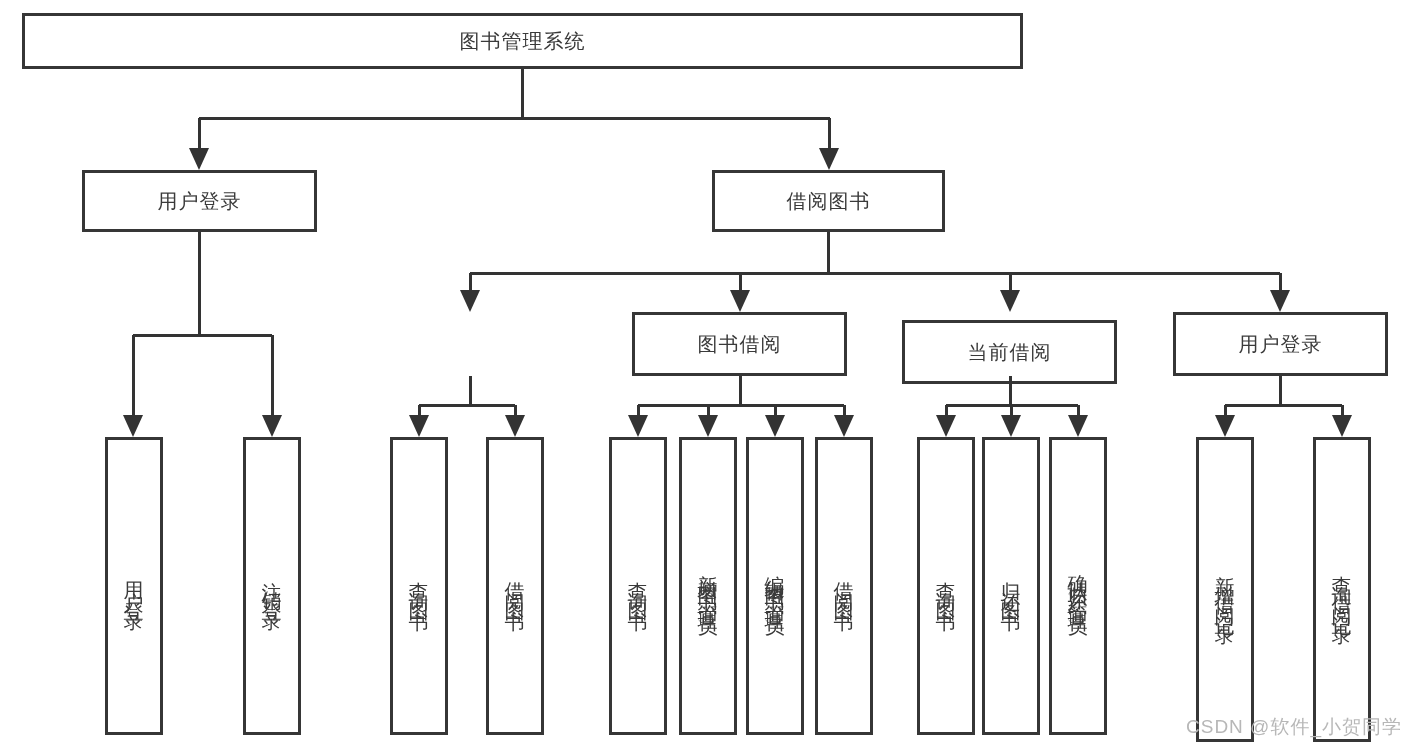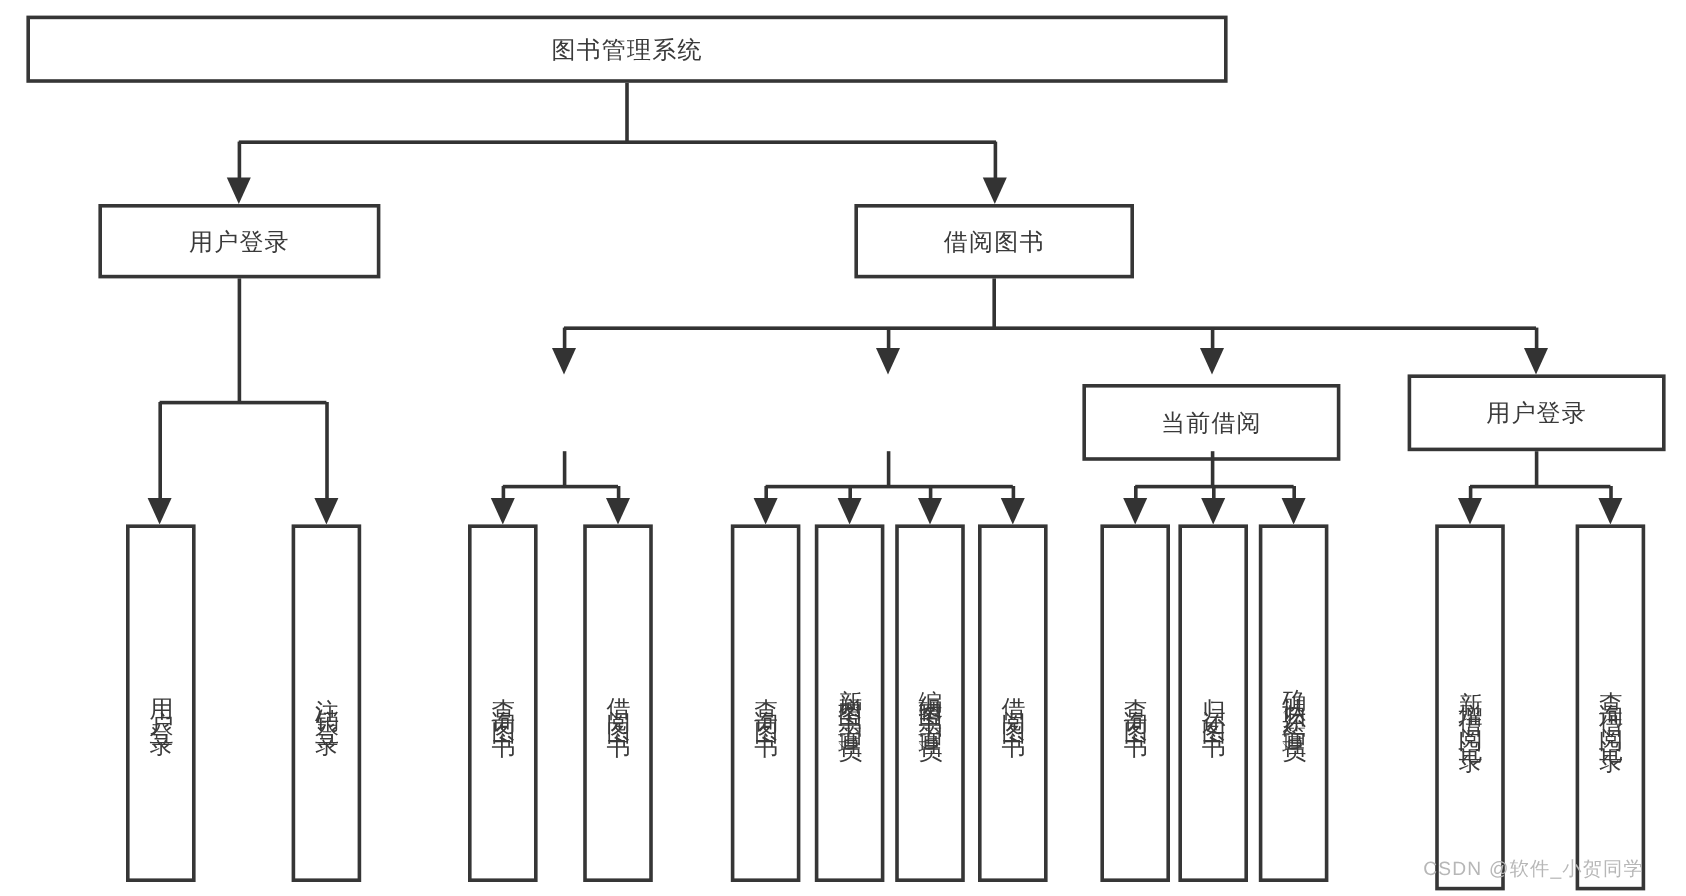--- a/index.html
+++ b/index.html
@@ -26,21 +26,21 @@
   
   .cv{position:absolute;width:3px;background:#333333;margin-left:-1.5px;}
   .ch{position:absolute;height:3px;background:#333333;margin-top:-1.5px;}
   .ar{
     position:absolute;width:0;height:0;margin-left:-10px;
     border-left:10px solid transparent;border-right:10px solid transparent;
     border-top:22px solid #333333;
   }
   .watermark{
     position:absolute;left:1186px;top:714px;
-    font-size:16px;color:#b7b7b7;letter-spacing:1px;white-space:nowrap;
+    font-size:19px;color:#b7b7b7;letter-spacing:1px;white-space:nowrap;
   }
 </style>
 </head>
 <body>
 
 <div id="canvas">
 
   <div class="box" style="left:22px;top:13px;width:1001px;height:56px">
     <span class="lbl">图书管理系统</span>
   </div>
@@ -70,20 +70,23 @@
   <div class="ch" style="left:470px;top:273px;width:810px"></div>
   <div class="cv" style="left:470px;top:273px;height:19px"></div>
   <div class="ar" style="left:470px;top:290px"></div>
   <div class="cv" style="left:740px;top:273px;height:19px"></div>
   <div class="ar" style="left:740px;top:290px"></div>
   <div class="cv" style="left:1010px;top:273px;height:19px"></div>
   <div class="ar" style="left:1010px;top:290px"></div>
   <div class="cv" style="left:1280px;top:273px;height:19px"></div>
   <div class="ar" style="left:1280px;top:290px"></div>
 
+  <div class="box" style="left:632px;top:312px;width:215px;height:64px">
+    <span class="lbl">图书借阅</span>
+  </div>
   <div class="box" style="left:902px;top:320px;width:215px;height:64px">
     <span class="lbl">当前借阅</span>
   </div>
   <div class="box" style="left:1173px;top:312px;width:215px;height:64px">
     <span class="lbl">用户登录</span>
   </div>
 
   <div class="cv" style="left:470px;top:376px;height:29px"></div>
   <div class="ch" style="left:419px;top:405px;width:96px"></div>
   <div class="cv" style="left:419px;top:405px;height:13px"></div>

